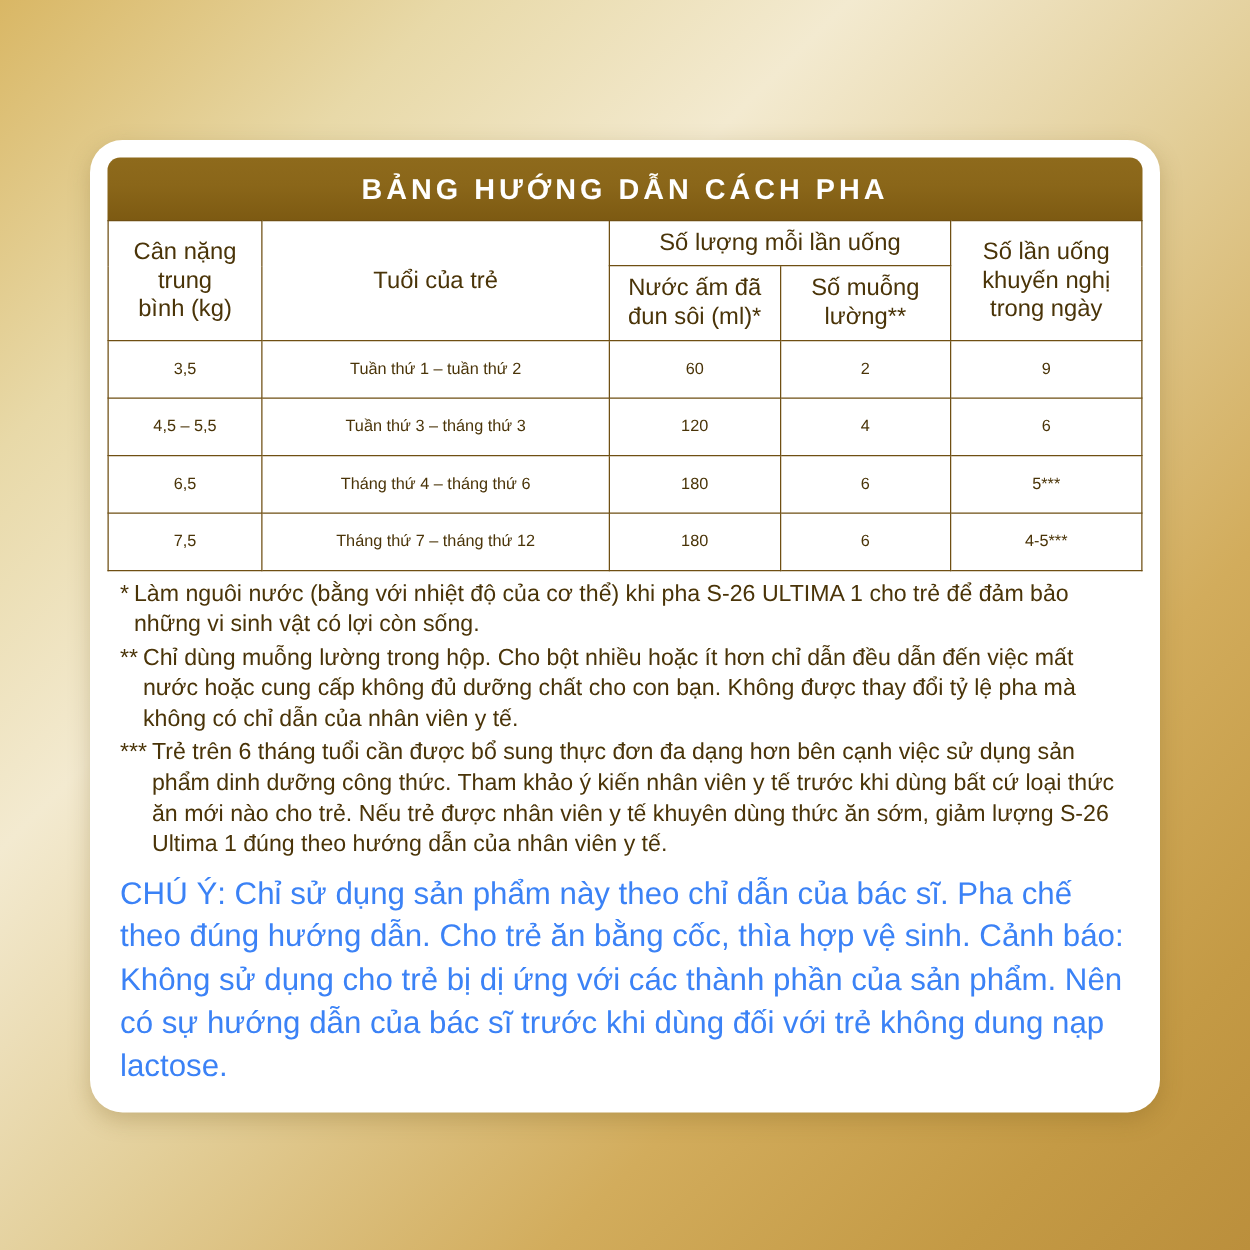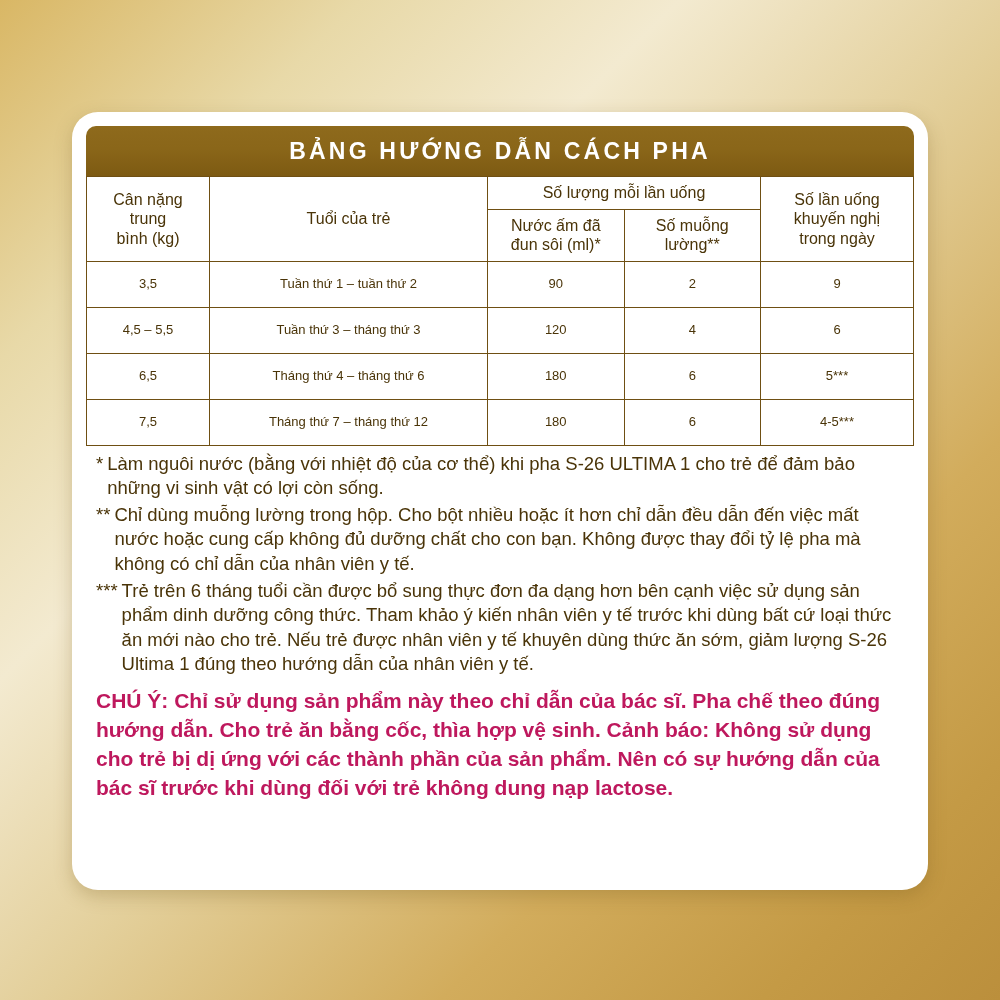--- a/index.html
+++ b/index.html
@@ -67,21 +67,21 @@
   table.mix-table td {
     border: 1px solid #6f4f13;
     color: #4a3408;
     text-align: center;
     font-size: 13px;
     padding: 3px 4px;
     line-height: 1.22;
     font-weight: normal;
   }
   table.mix-table th {
-    font-size: 16px;
+    font-size: 19px;
     padding: 6px 6px;
   }
   .col-w { width: 110px; }
   .col-age { width: 265px; }
   .col-ml { width: 135px; }
   .col-sc { width: 175px; margin-top: 44px; }
   .col-times { width: 140px; }
 
   .row-cell { height: 39px; }
 
@@ -97,25 +97,24 @@
   }
   .note .marker {
     flex: 0 0 auto;
     white-space: pre;
     padding-right: 4px;
   }
   .note .body {
     flex: 1 1 auto;
   }
   .caution {
-    font-size: 21px;
+    font-size: 25px;
     line-height: 1.38;
-    color: #be185d;
+    color: #3b82f6;
     margin-top: 10px;
-    font-weight: bold;
   }
 </style>
 </head>
 <body>
 
 <div class="page">
   <div class="card">
     <div class="card-inner">
 
       <div class="title-bar">
@@ -143,21 +142,21 @@
               <div>Nước ấm đã</div>
               <div>đun sôi (ml)*</div>
             </th>
             <th class="col-sc">Số muỗng lường**</th>
           </tr>
         </thead>
         <tbody>
           <tr>
             <td class="row-cell">3,5</td>
             <td class="row-cell">Tuần thứ 1 – tuần thứ 2</td>
-            <td class="row-cell">90</td>
+            <td class="row-cell">60</td>
             <td class="row-cell">2</td>
             <td class="row-cell">9</td>
           </tr>
           <tr>
             <td class="row-cell">4,5 – 5,5</td>
             <td class="row-cell">Tuần thứ 3 – tháng thứ 3</td>
             <td class="row-cell">120</td>
             <td class="row-cell">4</td>
             <td class="row-cell">6</td>
           </tr>

